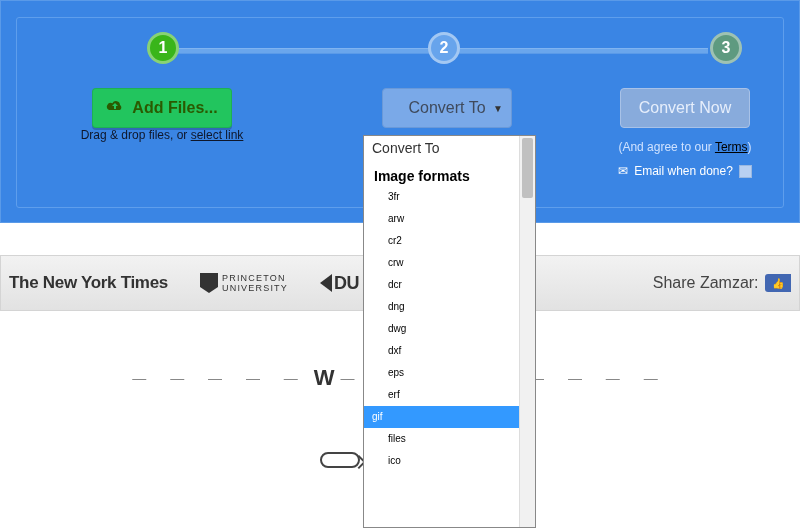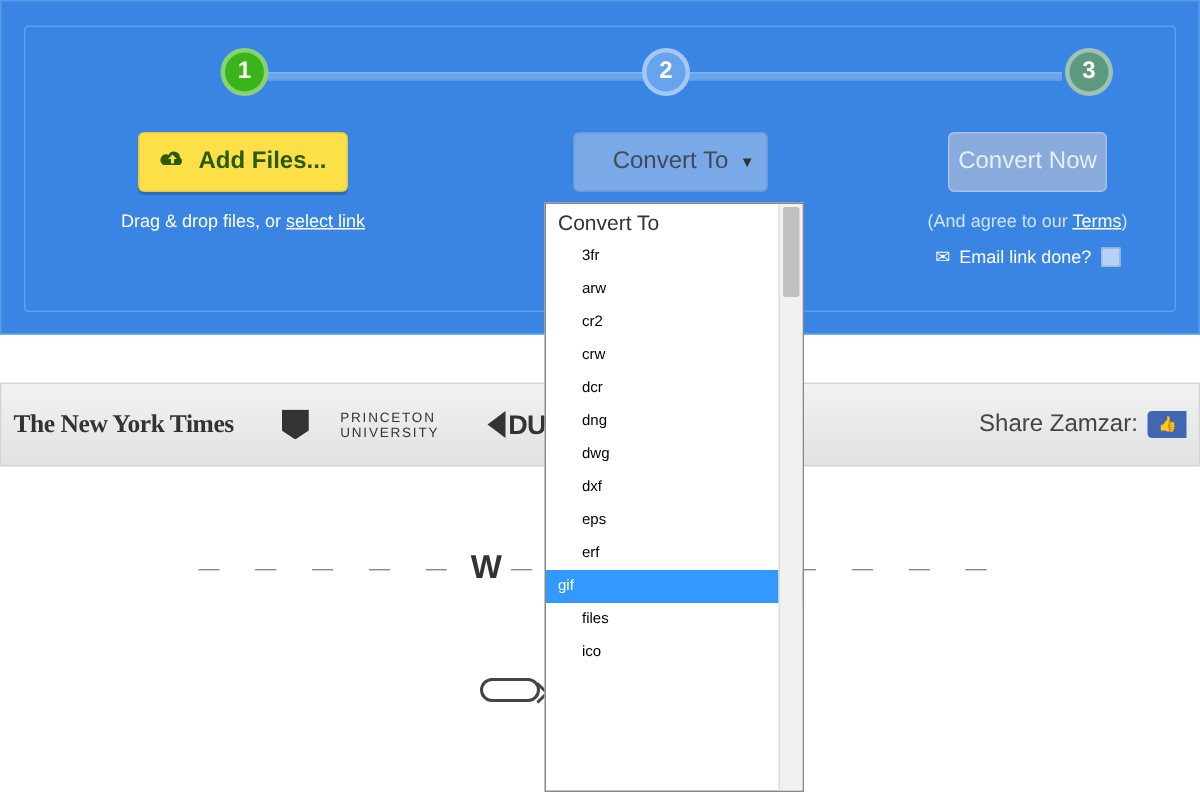--- a/index.html
+++ b/index.html
@@ -18,47 +18,47 @@
 .step-3 { left: 693px; background: #5e9a80; }
 
 
 .cols { position: absolute; top: 70px; left: 0; right: 0; display: flex; }
 .col { display: flex; flex-direction: column; align-items: center; }
 .col-1 { width: 290px; }
 .col-2 { width: 280px; }
 .col-3 { flex: 1; }
 
 .btn { height: 40px; border-radius: 4px; display: inline-flex; align-items: center; justify-content: center; font-size: 16px; cursor: pointer; border: 1px solid rgba(0,0,0,0.1); }
-.add-btn { background: #fde047; color: #2a5a00; width: 140px; font-weight: bold; box-shadow: 0 2px 0 rgba(0,0,0,0.2); }
+.add-btn { background: #22c55e; color: #2a5a00; width: 140px; font-weight: bold; box-shadow: 0 2px 0 rgba(0,0,0,0.2); }
 .add-btn .icon { margin-right: 8px; }
 .convert-to { background: #7aa9e8; color: #3f4a5c; width: 130px; position: relative; border: 1px solid #6a99d8; }
 .convert-to .caret { position: absolute; right: 8px; font-size: 10px; color: #333; }
-.convert-now { background: #88abdc; color: #e6eefb; width: 106px; border: 1px solid #a8c2e8; }
-.hint { color: #ffffff; font-size: 12px; margin-top: 12px; }
+.convert-now { background: #88abdc; color: #e6eefb; width: 130px; border: 1px solid #a8c2e8; }
+.hint { color: #0f172a; font-size: 12px; margin-top: 0; }
 .hint u { text-decoration: underline; cursor: pointer; }
 .agree { color: #cfe2ff; font-size: 12px; margin-top: 12px; }
-.agree u { text-decoration: underline; cursor: pointer; color: #ffffff; }
+.agree u { text-decoration: underline; cursor: pointer; color: #000000; }
 .email-row { color: #fff; font-size: 12px; margin-top: 10px; display: flex; align-items: center; gap: 6px; }
 .chk { width: 13px; height: 13px; background: #b8d0f2; border: 1px solid #9ab8e0; display: inline-block; }
 
 
 .dropdown { position: absolute; left: 363px; top: 135px; width: 173px; background: #fff; border: 1px solid #888; z-index: 50; height: 393px; overflow: hidden; }
 .dd-header { padding: 4px 8px; font-size: 14px; color: #333; }
 .dd-section { padding: 8px 10px 2px 10px; font-weight: bold; font-size: 14px; }
 .dd-list { list-style: none; padding-left: 24px; }
 .dd-list li { font-size: 10px; line-height: 22px; cursor: pointer; }
 .dd-list li.sel { background: #3399ff; color: #fff; margin-left: -24px; padding-left: 8px; margin-right: 0; }
 .dd-scroll { position: absolute; right: 0; top: 0; bottom: 0; width: 16px; background: #f1f1f1; border-left: 1px solid #ddd; }
 .dd-thumb { position: absolute; left: 2px; right: 2px; top: 2px; height: 60px; background: #c0c0c0; border-radius: 2px; }
 
 
 .press { position: absolute; top: 255px; left: 0; right: 0; height: 56px; background: linear-gradient(#f2f2f2, #e2e2e2); border: 1px solid #d4d4d4; display: flex; align-items: center; padding: 0 8px; }
 .press .item { margin-right: 32px; color: #333; }
-.nyt { font-family: Liberation Serif, serif; font-weight: bold; font-size: 17px; letter-spacing: -0.3px; }
-.princeton { display: flex; align-items: flex-end; gap: 21px; }
+.nyt { font-family: Liberation Sans, sans-serif; font-weight: bold; font-size: 17px; letter-spacing: -0.3px; }
+.princeton { display: flex; align-items: flex-end; gap: 4px; }
 .pshield { width: 18px; height: 20px; background: #333; clip-path: polygon(0 0,100% 0,100% 70%,50% 100%,0 70%); }
 .ptext { font-size: 9px; letter-spacing: 1.2px; line-height: 10px; color: #333; }
 .duo { font-weight: 700; font-size: 18px; letter-spacing: -0.5px; display: flex; align-items: center; }
 .duo-arrow { display: inline-block; width: 0; height: 0; border-top: 9px solid transparent; border-bottom: 9px solid transparent; border-right: 12px solid #333; margin-right: 2px; }
 .rfrag { font-family: Georgia, serif; font-size: 22px; font-weight: bold; }
 .share { margin-left: auto; font-size: 16px; color: #444; display: flex; align-items: center; gap: 6px; }
 .fb { background: #4267B2; color: #fff; padding: 3px 6px 3px 8px; border-radius: 3px 0 0 3px; font-size: 11px; display: flex; align-items: center; gap: 4px; }
 .thumb-ic::before { content: "👍"; font-size: 10px; }
 
 
@@ -103,21 +103,21 @@
       </div>
       <div class="col col-3">
         <div class="btn convert-now">
           <span>Convert Now</span>
         </div>
         <div class="agree">
           <span>(And agree to our </span><u>Terms</u><span>)</span>
         </div>
         <div class="email-row">
           <span>✉</span>
-          <span>Email link done?</span>
+          <span>Email when done?</span>
           <span class="chk"></span>
         </div>
       </div>
     </div>
   </div>
 </div>
 
 <div class="press">
   <div class="item nyt">The New York Times</div>
   <div class="item princeton">
@@ -146,20 +146,21 @@
   <span class="dash">— — — — — — — — —</span>
 </div>
 
 <div class="capsule"></div>
 
 <div class="dropdown">
   <div class="dd-scroll">
     <div class="dd-thumb"></div>
   </div>
   <div class="dd-header">Convert To</div>
+  <div class="dd-section">Image formats</div>
   <ul class="dd-list">
       <li>3fr</li>
       <li>arw</li>
       <li>cr2</li>
       <li>crw</li>
       <li>dcr</li>
       <li>dng</li>
       <li>dwg</li>
       <li>dxf</li>
       <li>eps</li>

